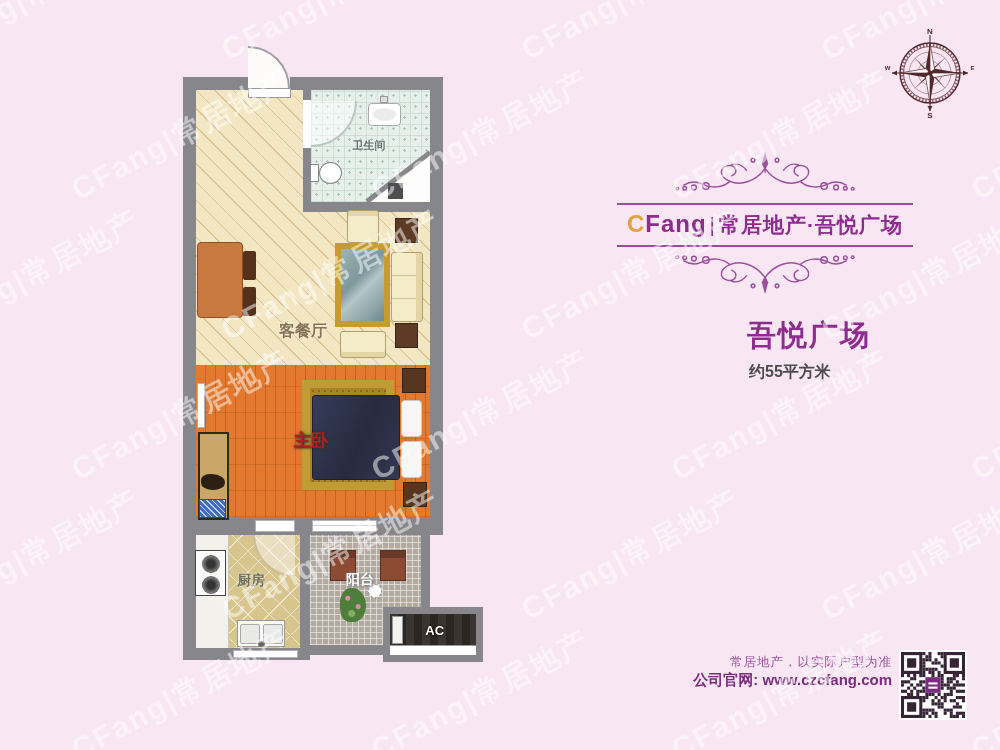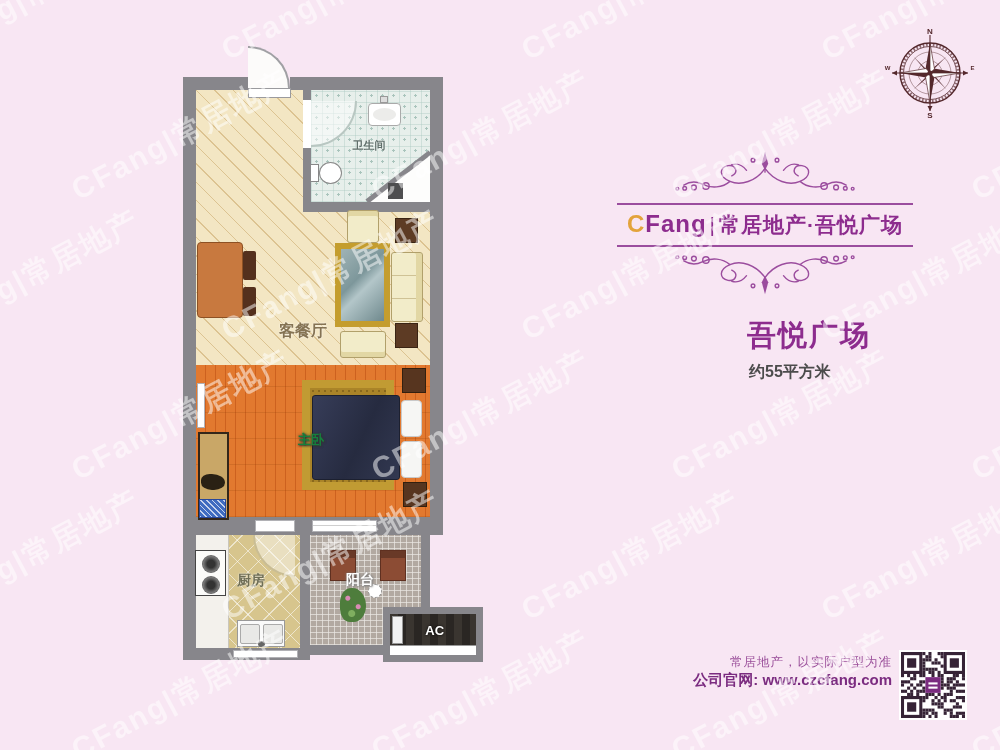--- a/index.html
+++ b/index.html
@@ -138,21 +138,21 @@
     <div class="furn" style="left:185px;top:534px;width:14px;height:14px;background:#fff;border:1px dashed #999;border-radius:50%"></div>
     <div class="furn" style="left:157px;top:538px;width:26px;height:34px;background:#4e7d3c;border-radius:45% 55% 50% 40%;background-image:radial-gradient(circle at 30% 30%,#d98bb4 2px,transparent 3px),radial-gradient(circle at 70% 55%,#d98bb4 2px,transparent 3px),radial-gradient(circle at 45% 75%,#7fae5f 3px,transparent 4px)"></div>
 
     <div style="left:200px;top:557px;width:100px;height:55px;border:7px solid #87868b;background:repeating-linear-gradient(90deg,#3a3530 0 8px,#2a2623 8px 16px);z-index:15">
       <div style="left:2px;top:2px;width:11px;height:28px;background:#f2f2f2;border:1px solid #999"></div>
       <div style="left:0;right:0;bottom:0;height:10px;background:#fff;border-top:1px solid #999"></div>
       <div class="room-label" style="left:52%;top:38%;font-size:13px;color:#fff;text-shadow:0 0 3px #000">AC</div>
     </div>
 
     <div class="room-label" style="left:120px;top:281px;font-size:16px;color:#857353;text-shadow:0 0 2px #fff">客餐厅</div>
-    <div class="room-label" style="left:128px;top:390px;font-size:13px;color:#15803d;text-shadow:0 0 3px #333,1px 1px 2px #333">主卧</div>
+    <div class="room-label" style="left:128px;top:390px;font-size:17px;color:#b91c1c;text-shadow:0 0 3px #333,1px 1px 2px #333">主卧</div>
     <div class="room-label" style="left:186px;top:95px;font-size:11px;color:#5f6e6a;text-shadow:0 0 2px #fff">卫生间</div>
     <div class="room-label" style="left:68px;top:531px;font-size:14px;color:#6f6e55;text-shadow:0 0 2px #fff">厨房</div>
     <div class="room-label" style="left:177px;top:530px;font-size:14px;color:#fff;text-shadow:0 0 3px #777,1px 1px 2px #888">阳台</div>
   </div>
 
   <div class="abs" style="left:884px;top:27px;width:92px;height:92px">
     <svg width="92" height="92" viewBox="0 0 92 92">
       <g stroke="#54282c" fill="none">
         <circle cx="46" cy="46" r="30" stroke-width="1.4"></circle>
         <circle cx="46" cy="46" r="26.5" stroke-width="0.8"></circle>

